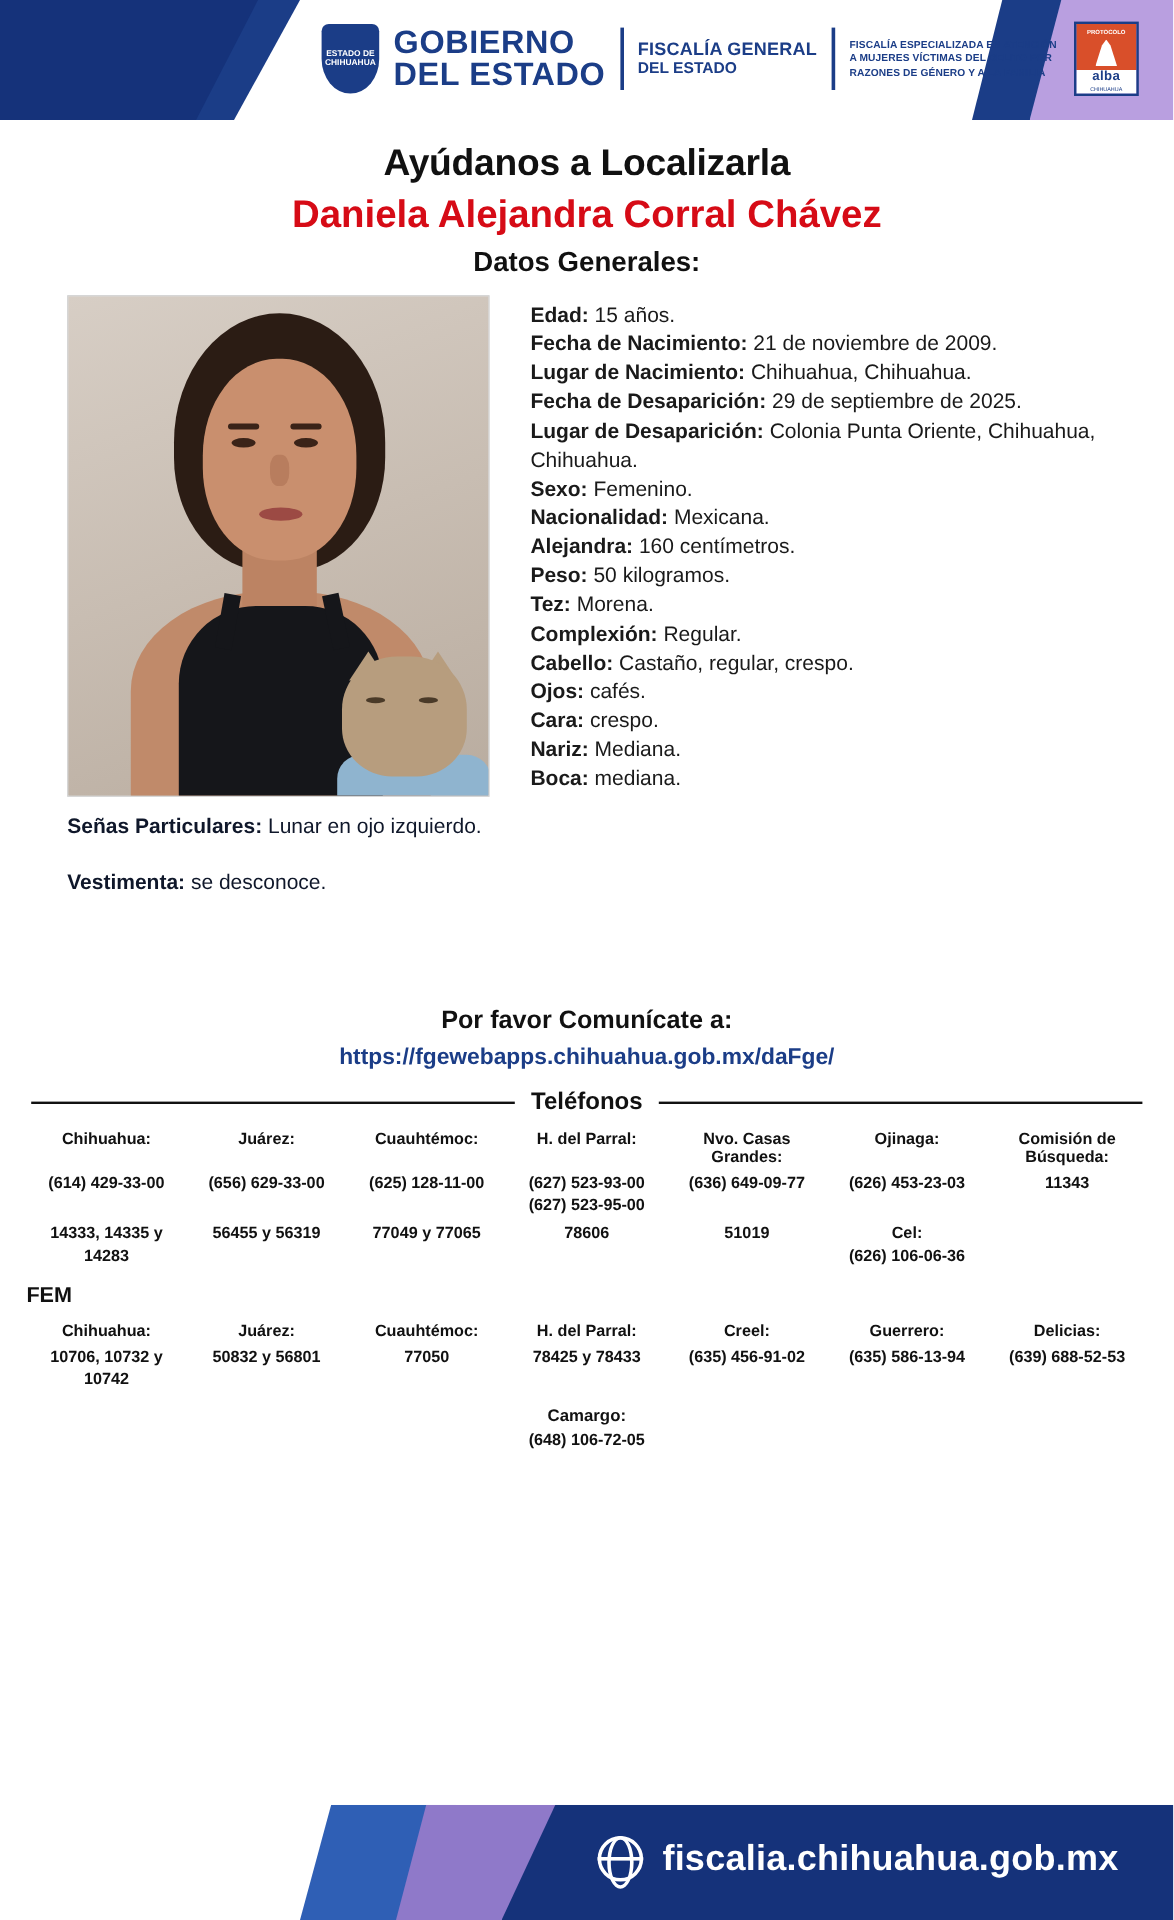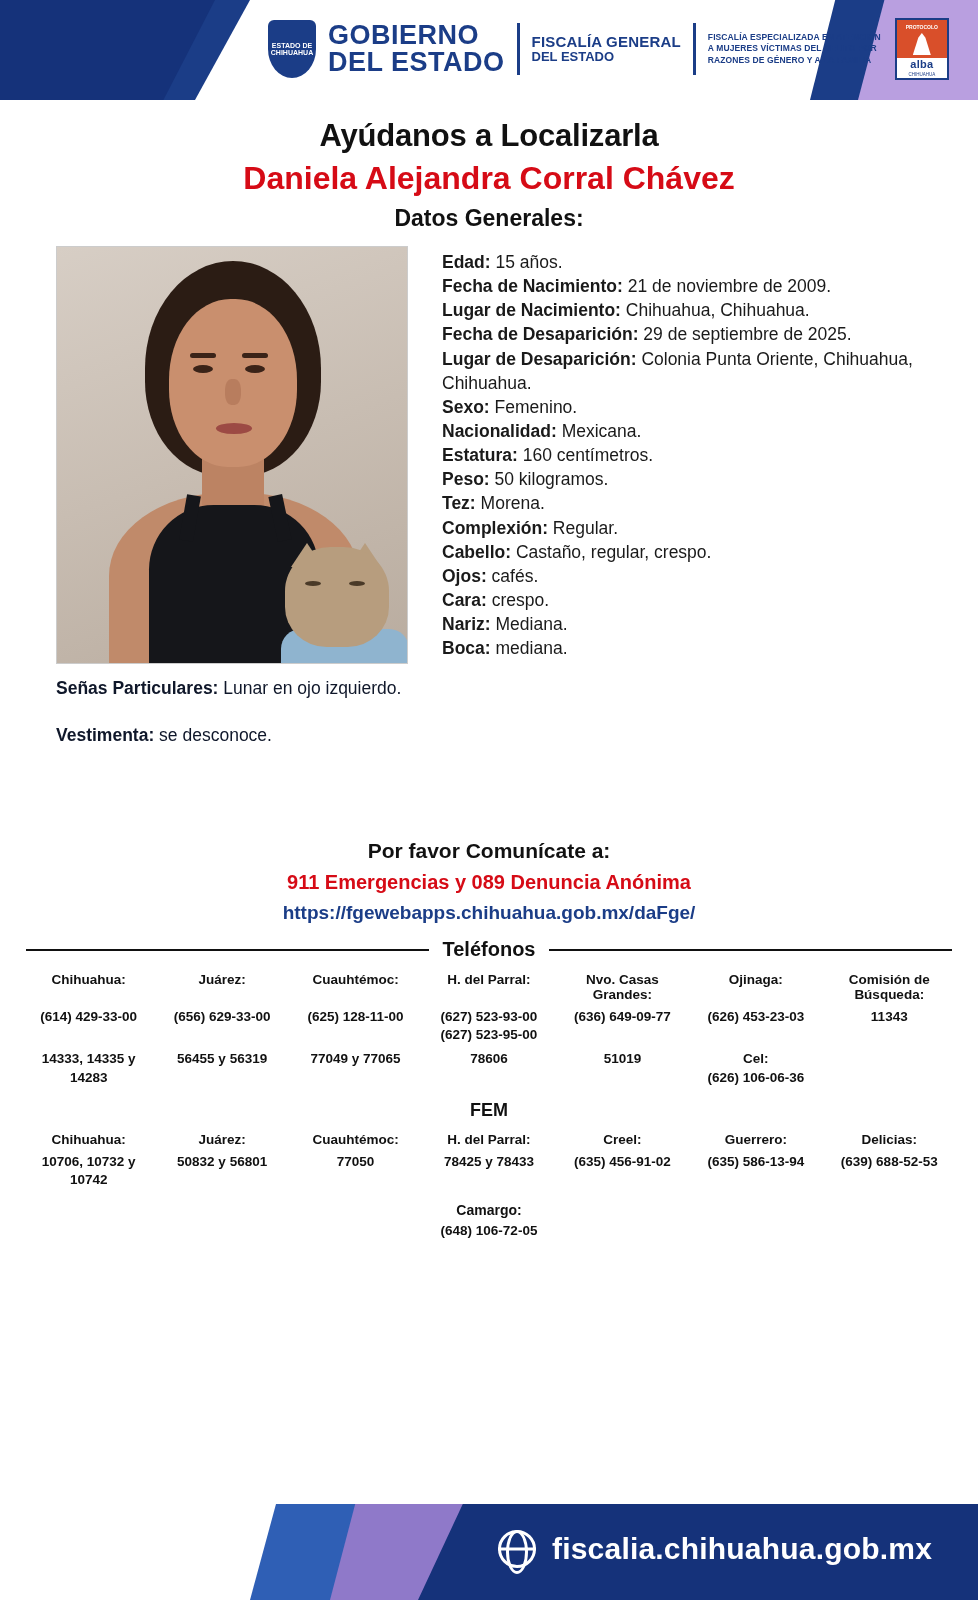--- a/index.html
+++ b/index.html
@@ -274,21 +274,21 @@
   table.ph-table td {
     font-size: 13.5px;
     color: #111;
     text-align: center;
     padding: 3px 2px;
     vertical-align: top;
     font-weight: bold;
     line-height: 1.35;
   }
   .fem-title {
-    text-align: center;
+    text-align: left;
     font-size: 18px;
     font-weight: bold;
     color: #111;
     margin-top: 10px;
   }
   .camargo {
     text-align: center;
     margin-top: 10px;
   }
   .camargo .c-label { font-size: 14px; font-weight: bold; color: #111; }
@@ -415,21 +415,21 @@
   </div>
 
   <div class="data-col">
     <div class="data-line"><b>Edad:</b> <span>15 años.</span></div>
     <div class="data-line"><b>Fecha de Nacimiento:</b> <span>21 de noviembre de 2009.</span></div>
     <div class="data-line"><b>Lugar de Nacimiento:</b> <span>Chihuahua, Chihuahua.</span></div>
     <div class="data-line"><b>Fecha de Desaparición:</b> <span>29 de septiembre de 2025.</span></div>
     <div class="data-line"><b>Lugar de Desaparición:</b> <span>Colonia Punta Oriente, Chihuahua, Chihuahua.</span></div>
     <div class="data-line"><b>Sexo:</b> <span>Femenino.</span></div>
     <div class="data-line"><b>Nacionalidad:</b> <span>Mexicana.</span></div>
-    <div class="data-line"><b>Estatura:</b> <span>160 centímetros.</span></div>
+    <div class="data-line"><b>Alejandra:</b> <span>160 centímetros.</span></div>
     <div class="data-line"><b>Peso:</b> <span>50 kilogramos.</span></div>
     <div class="data-line"><b>Tez:</b> <span>Morena.</span></div>
     <div class="data-line"><b>Complexión:</b> <span>Regular.</span></div>
     <div class="data-line"><b>Cabello:</b> <span>Castaño, regular, crespo.</span></div>
     <div class="data-line"><b>Ojos:</b> <span> cafés.</span></div>
     <div class="data-line"><b>Cara:</b> <span>crespo.</span></div>
     <div class="data-line"><b>Nariz:</b> <span>Mediana.</span></div>
     <div class="data-line"><b>Boca:</b> <span>mediana.</span></div>
   </div>
 </div>
@@ -440,21 +440,20 @@
     <span>Lunar en ojo izquierdo.</span>
   </div>
   <div class="note vest">
     <b>Vestimenta:</b>
     <span>se desconoce.</span>
   </div>
 </div>
 
 <div class="cta">
   <div class="cta-l2">Por favor Comunícate a:</div>
-  <div class="cta-l3">911 Emergencias y 089 Denuncia Anónima</div>
   <div class="cta-link">https://fgewebapps.chihuahua.gob.mx/daFge/</div>
 </div>
 
 <div class="phones">
   <div class="phones-title-row">
     <div class="rule"></div>
     <div class="phones-title">Teléfonos</div>
     <div class="rule"></div>
   </div>
 

